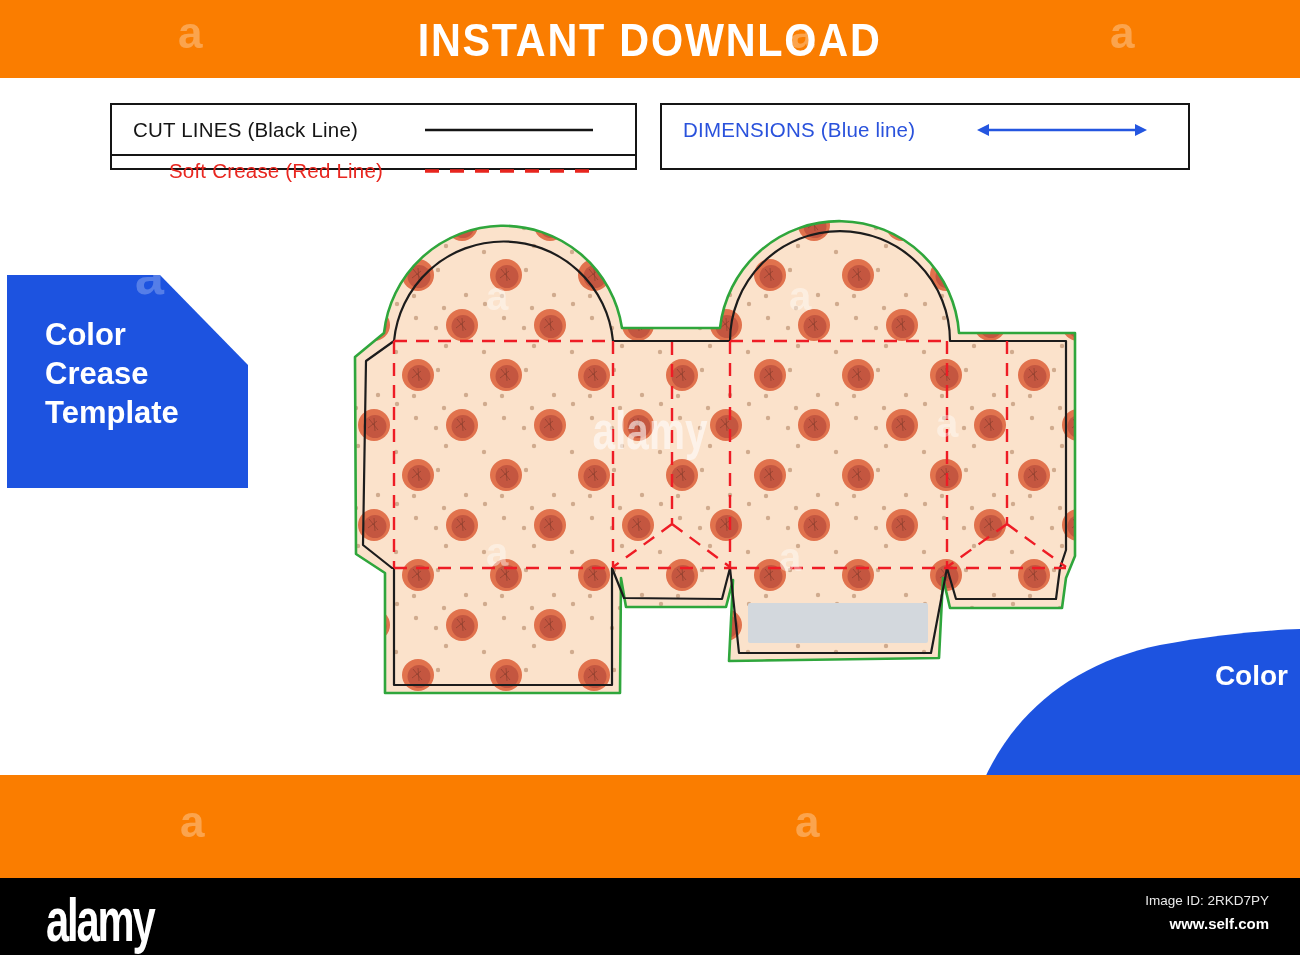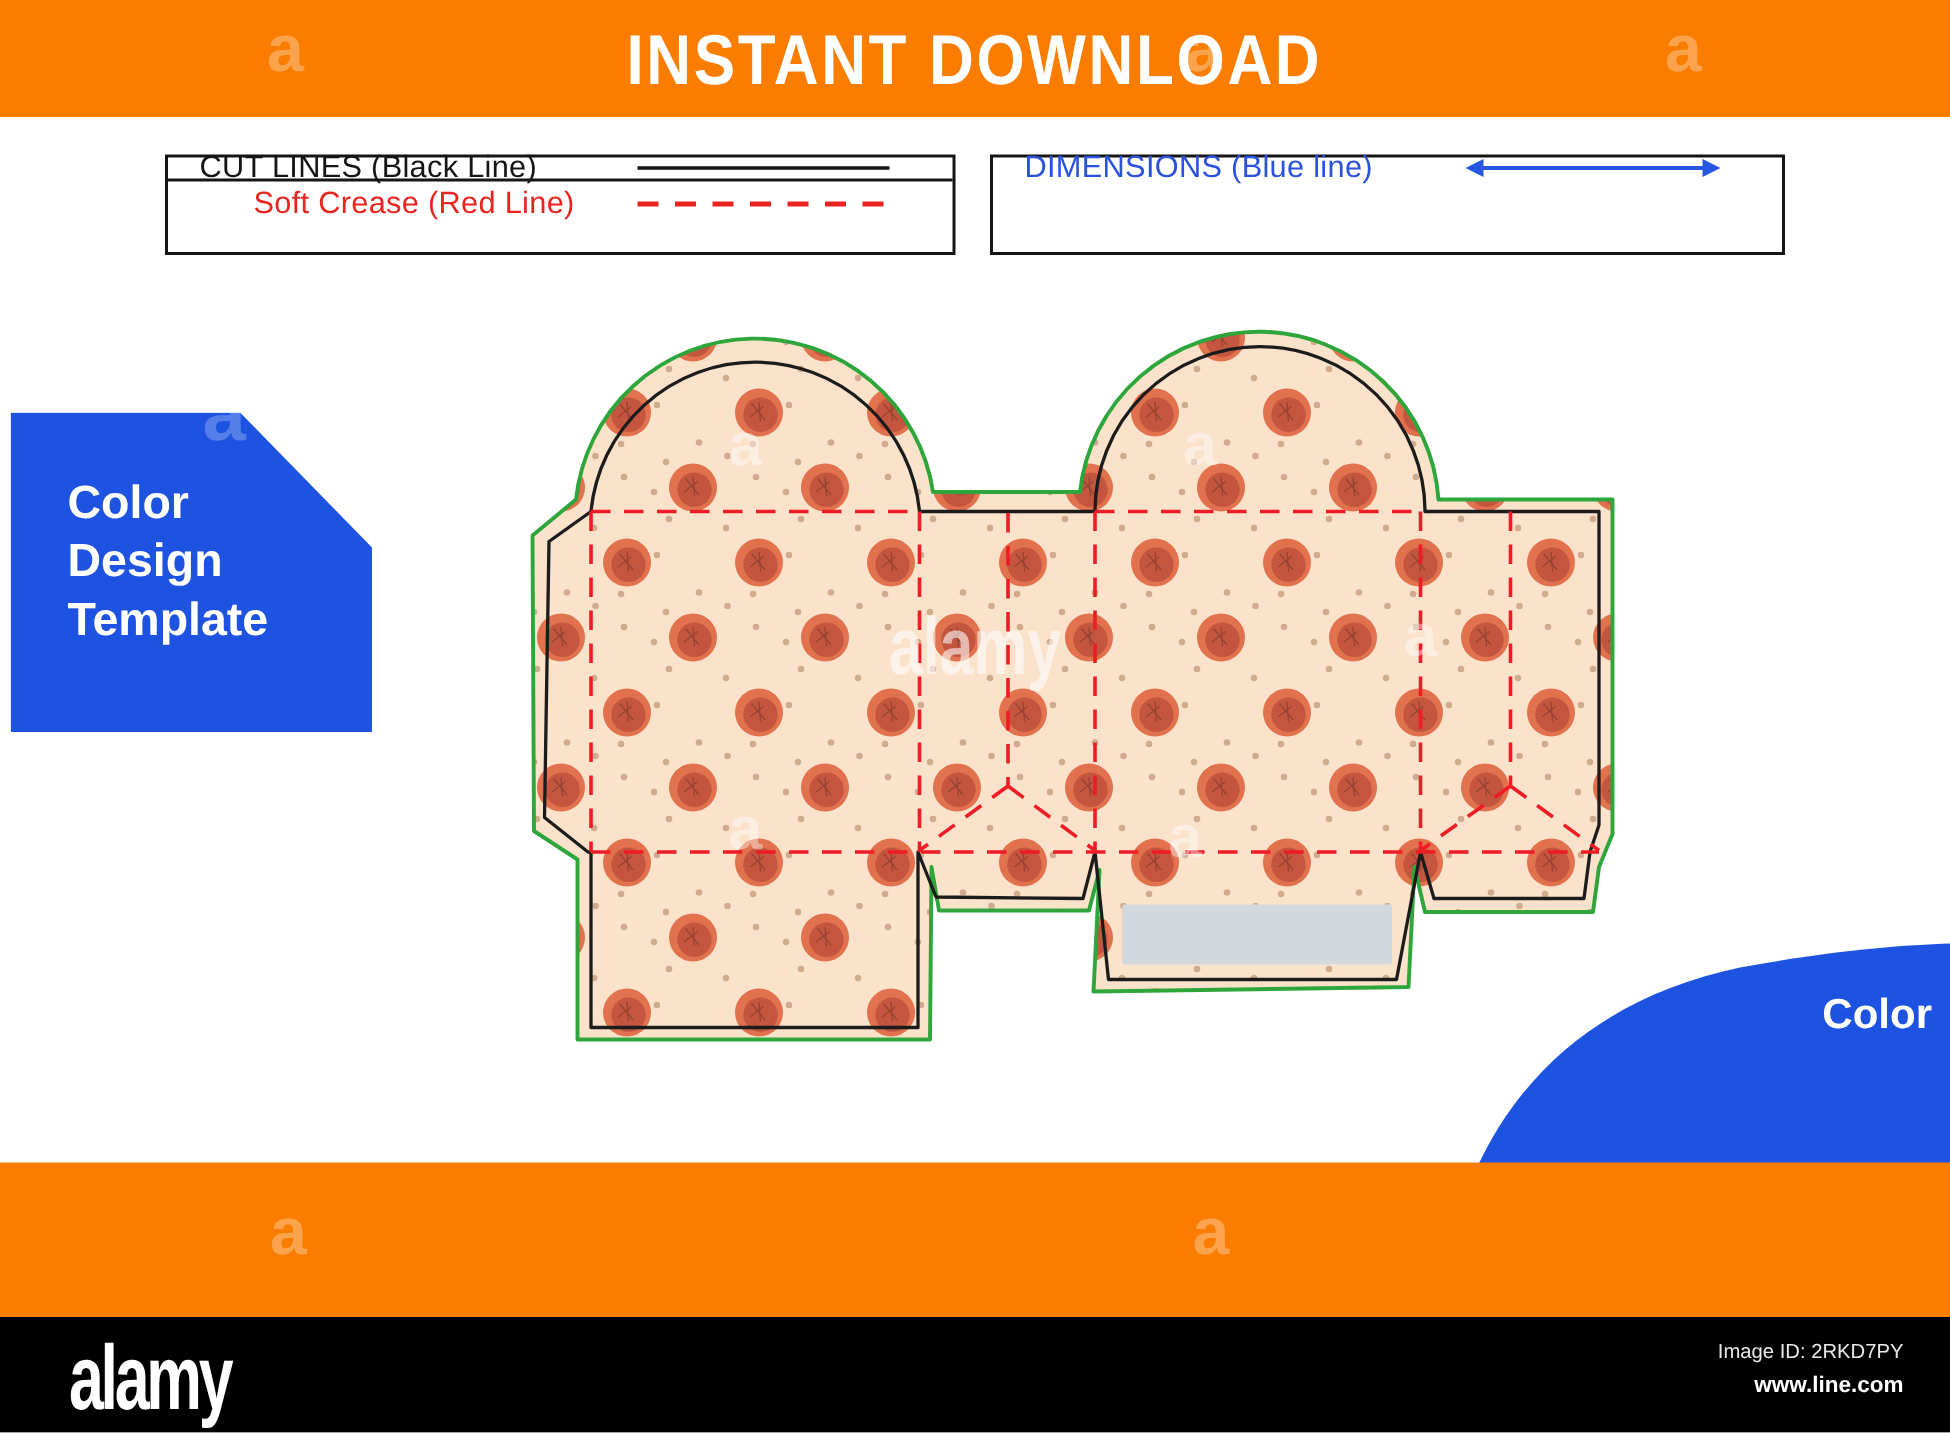--- a/index.html
+++ b/index.html
@@ -12,21 +12,21 @@
   #band-top{top:0;height:78px;display:flex;align-items:center;justify-content:center;}
   #band-bottom{top:775px;height:103px;}
   #band-top .title{
     color:#fff;font-weight:bold;font-size:47px;letter-spacing:2px;
     transform:scaleX(.88);white-space:nowrap;
   }
   
   .legend{position:absolute;top:103px;border:2px solid #151515;background:#fff;box-sizing:border-box;}
   #legend-left{left:110px;width:527px;height:67px;}
   #legend-right{left:660px;width:530px;height:67px;}
-  .legend .lrow{display:flex;align-items:center;height:14px;padding-left:21px;box-sizing:border-box;}
+  .legend .lrow{display:flex;align-items:center;height:49px;padding-left:21px;box-sizing:border-box;}
   .legend .lrow + .lrow{border-top:2px solid #151515;height:32px;}
   .legend .ltext{flex:1;font-size:20.5px;letter-spacing:.2px;white-space:nowrap;}
   .legend .lsample{width:172px;margin-right:40px;flex:none;}
   .c-black{color:#151515;} .c-red{color:#E8261F;margin-left:36px;} .c-blue{color:#2A52DC;} .c-green{color:#0CA35B;}
   
   #left-badge{
     position:absolute;left:7px;top:275px;width:241px;height:213px;background:#1D53E0;
     clip-path:polygon(0 0,153px 0,241px 90px,241px 213px,0 213px);
     color:#fff;font-weight:bold;font-size:31px;line-height:39px;
     padding:40px 0 0 38px;box-sizing:border-box;
@@ -149,29 +149,29 @@
       <svg class="lsample" width="172" height="14" viewBox="0 0 172 14" style="position:static;">
         <line x1="10" y1="7" x2="162" y2="7" stroke-width="2.6" stroke="#2456E0"></line>
         <polygon points="1,7 13,1 13,13" fill="#2456E0"></polygon>
         <polygon points="171,7 159,1 159,13" fill="#2456E0"></polygon>
       </svg>
     </div>
   </div>
 
   <div id="left-badge">
     <div>Color</div>
-    <div>Design</div>
+    <div>Crease</div>
     <div>Template</div>
     <span class="wm wm-a" style="left:128px;top:-18px;font-size:52px;opacity:.25;">a</span>
   </div>
 
   <div id="band-bottom" class="band">
     <span class="wm wm-a" style="left:180px;top:22px;">a</span>
     <span class="wm wm-a" style="left:795px;top:22px;">a</span>
   </div>
 
   <div id="footer">
     <span class="logo">alamy</span>
     <span class="imgid">Image ID: 2RKD7PY</span>
-    <span class="site">www.line.com</span>
+    <span class="site">www.self.com</span>
   </div>
 
 </div>
 
 </body></html>

